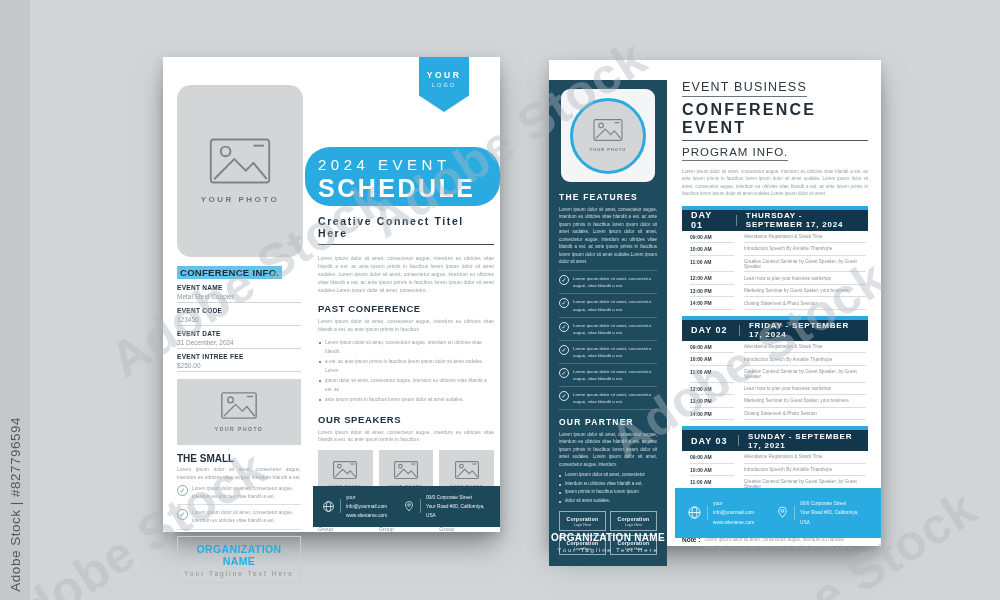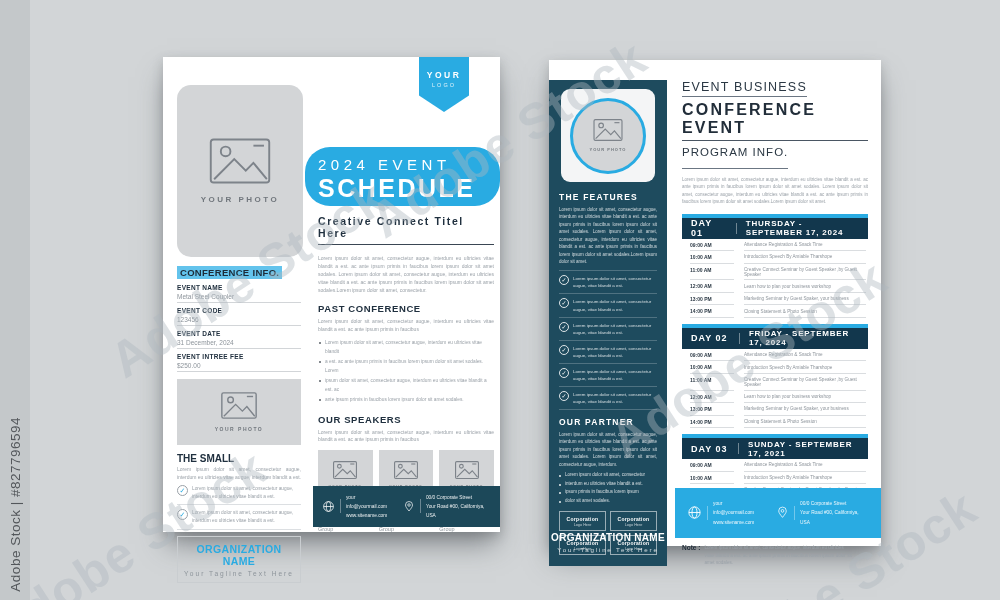--- a/index.html
+++ b/index.html
@@ -101,21 +101,21 @@
   .logo-box { border:1px solid rgba(255,255,255,.55); padding:4px 2px 3px; text-align:center; }
   .logo-l1 { font-size:5px; font-weight:700; letter-spacing:.3px; }
   .logo-l2 { font-size:3.8px; color:rgba(255,255,255,.7); margin-top:1px; }
   .f2-org { position:absolute; left:0; right:0; bottom:13px; text-align:center; }
   .f2-org-name { font-size:10px; font-weight:800; letter-spacing:.3px; }
   .f2-org-tag { font-size:6.2px; letter-spacing:1.8px; color:rgba(255,255,255,.8); margin-top:3px; }
 
   .f2-main { position:absolute; left:118px; top:0; right:0; bottom:0; padding:17px 13px 0 15px; }
   .f2-t1 span { display:inline-block; font-size:12.5px; letter-spacing:1.2px; color:#2b3844; border-bottom:1px solid #6b7683; padding-bottom:2px; }
   .f2-t2 span { display:inline-block; font-size:16px; font-weight:800; letter-spacing:2.2px; color:#222e3a; border-bottom:1.5px solid #4a5663; padding-bottom:3px; margin-top:4px; }
-  .f2-t3 span { display:inline-block; font-size:11.5px; letter-spacing:1px; color:#2b3844; border-bottom:1px solid #6b7683; padding-bottom:10px; margin-top:5px; }
+  .f2-t3 span { display:inline-block; font-size:11.5px; letter-spacing:1px; color:#2b3844; border-bottom:1px solid #6b7683; padding-bottom:2px; margin-top:5px; }
   .f2-intro { font-size:4.5px; line-height:1.65; color:#9aa1a8; margin-top:7px; margin-bottom:8px; }
   .day-strip { height:4px; background:#29abe2; }
   .day-bar { height:21px; background:#12374d; display:flex; align-items:center; padding:0 9px; }
   .day-label { font-size:9px; font-weight:800; letter-spacing:1px; color:#fff; width:50px; }
   .day-div { width:1px; height:11px; background:rgba(255,255,255,.4); margin:0 9px; }
   .day-date { font-size:8px; font-weight:700; letter-spacing:.8px; color:#fff; }
   .sched { margin-bottom:6px; }
   .srow { display:flex; gap:10px; padding-left:8px; padding-right:2px; }
   .stime { width:44px; font-size:5px; font-weight:700; color:#2b3844; padding:3px 0 2.5px; border-bottom:1px solid #dadde0; }
   .sdesc { flex:1; font-size:4.6px; color:#8d949b; padding:3.2px 0 2.5px; border-bottom:1px solid #dadde0; }

